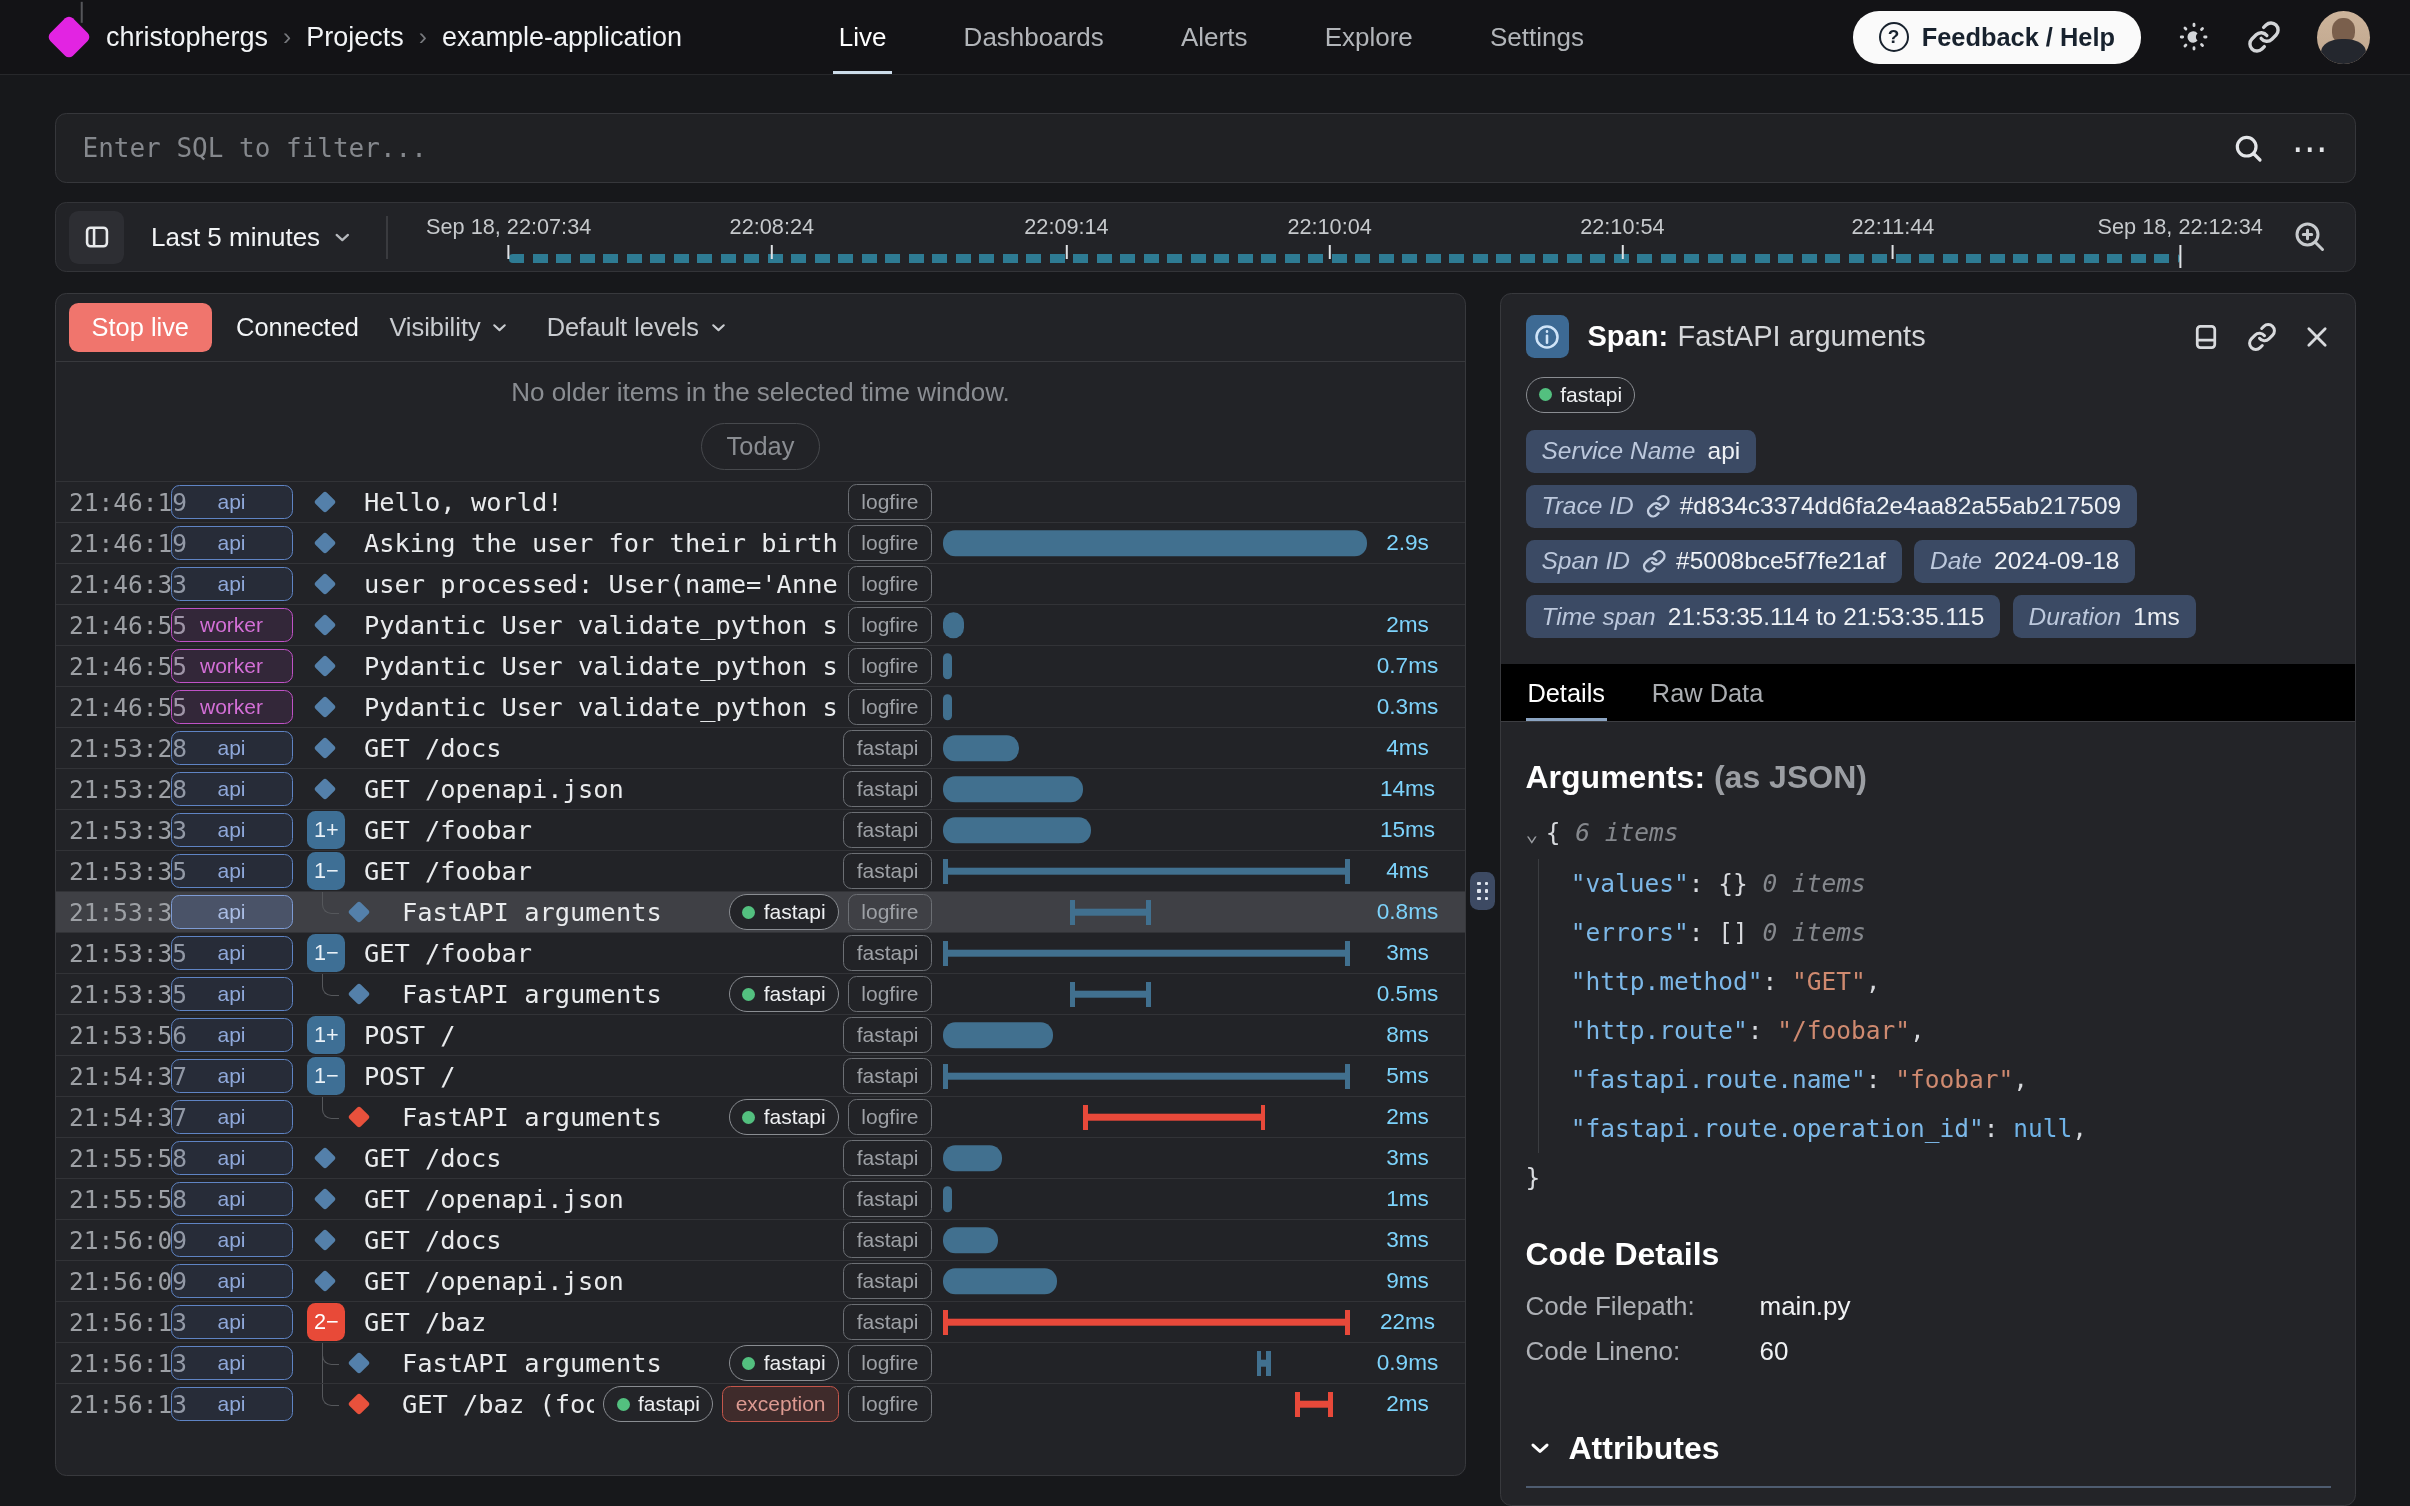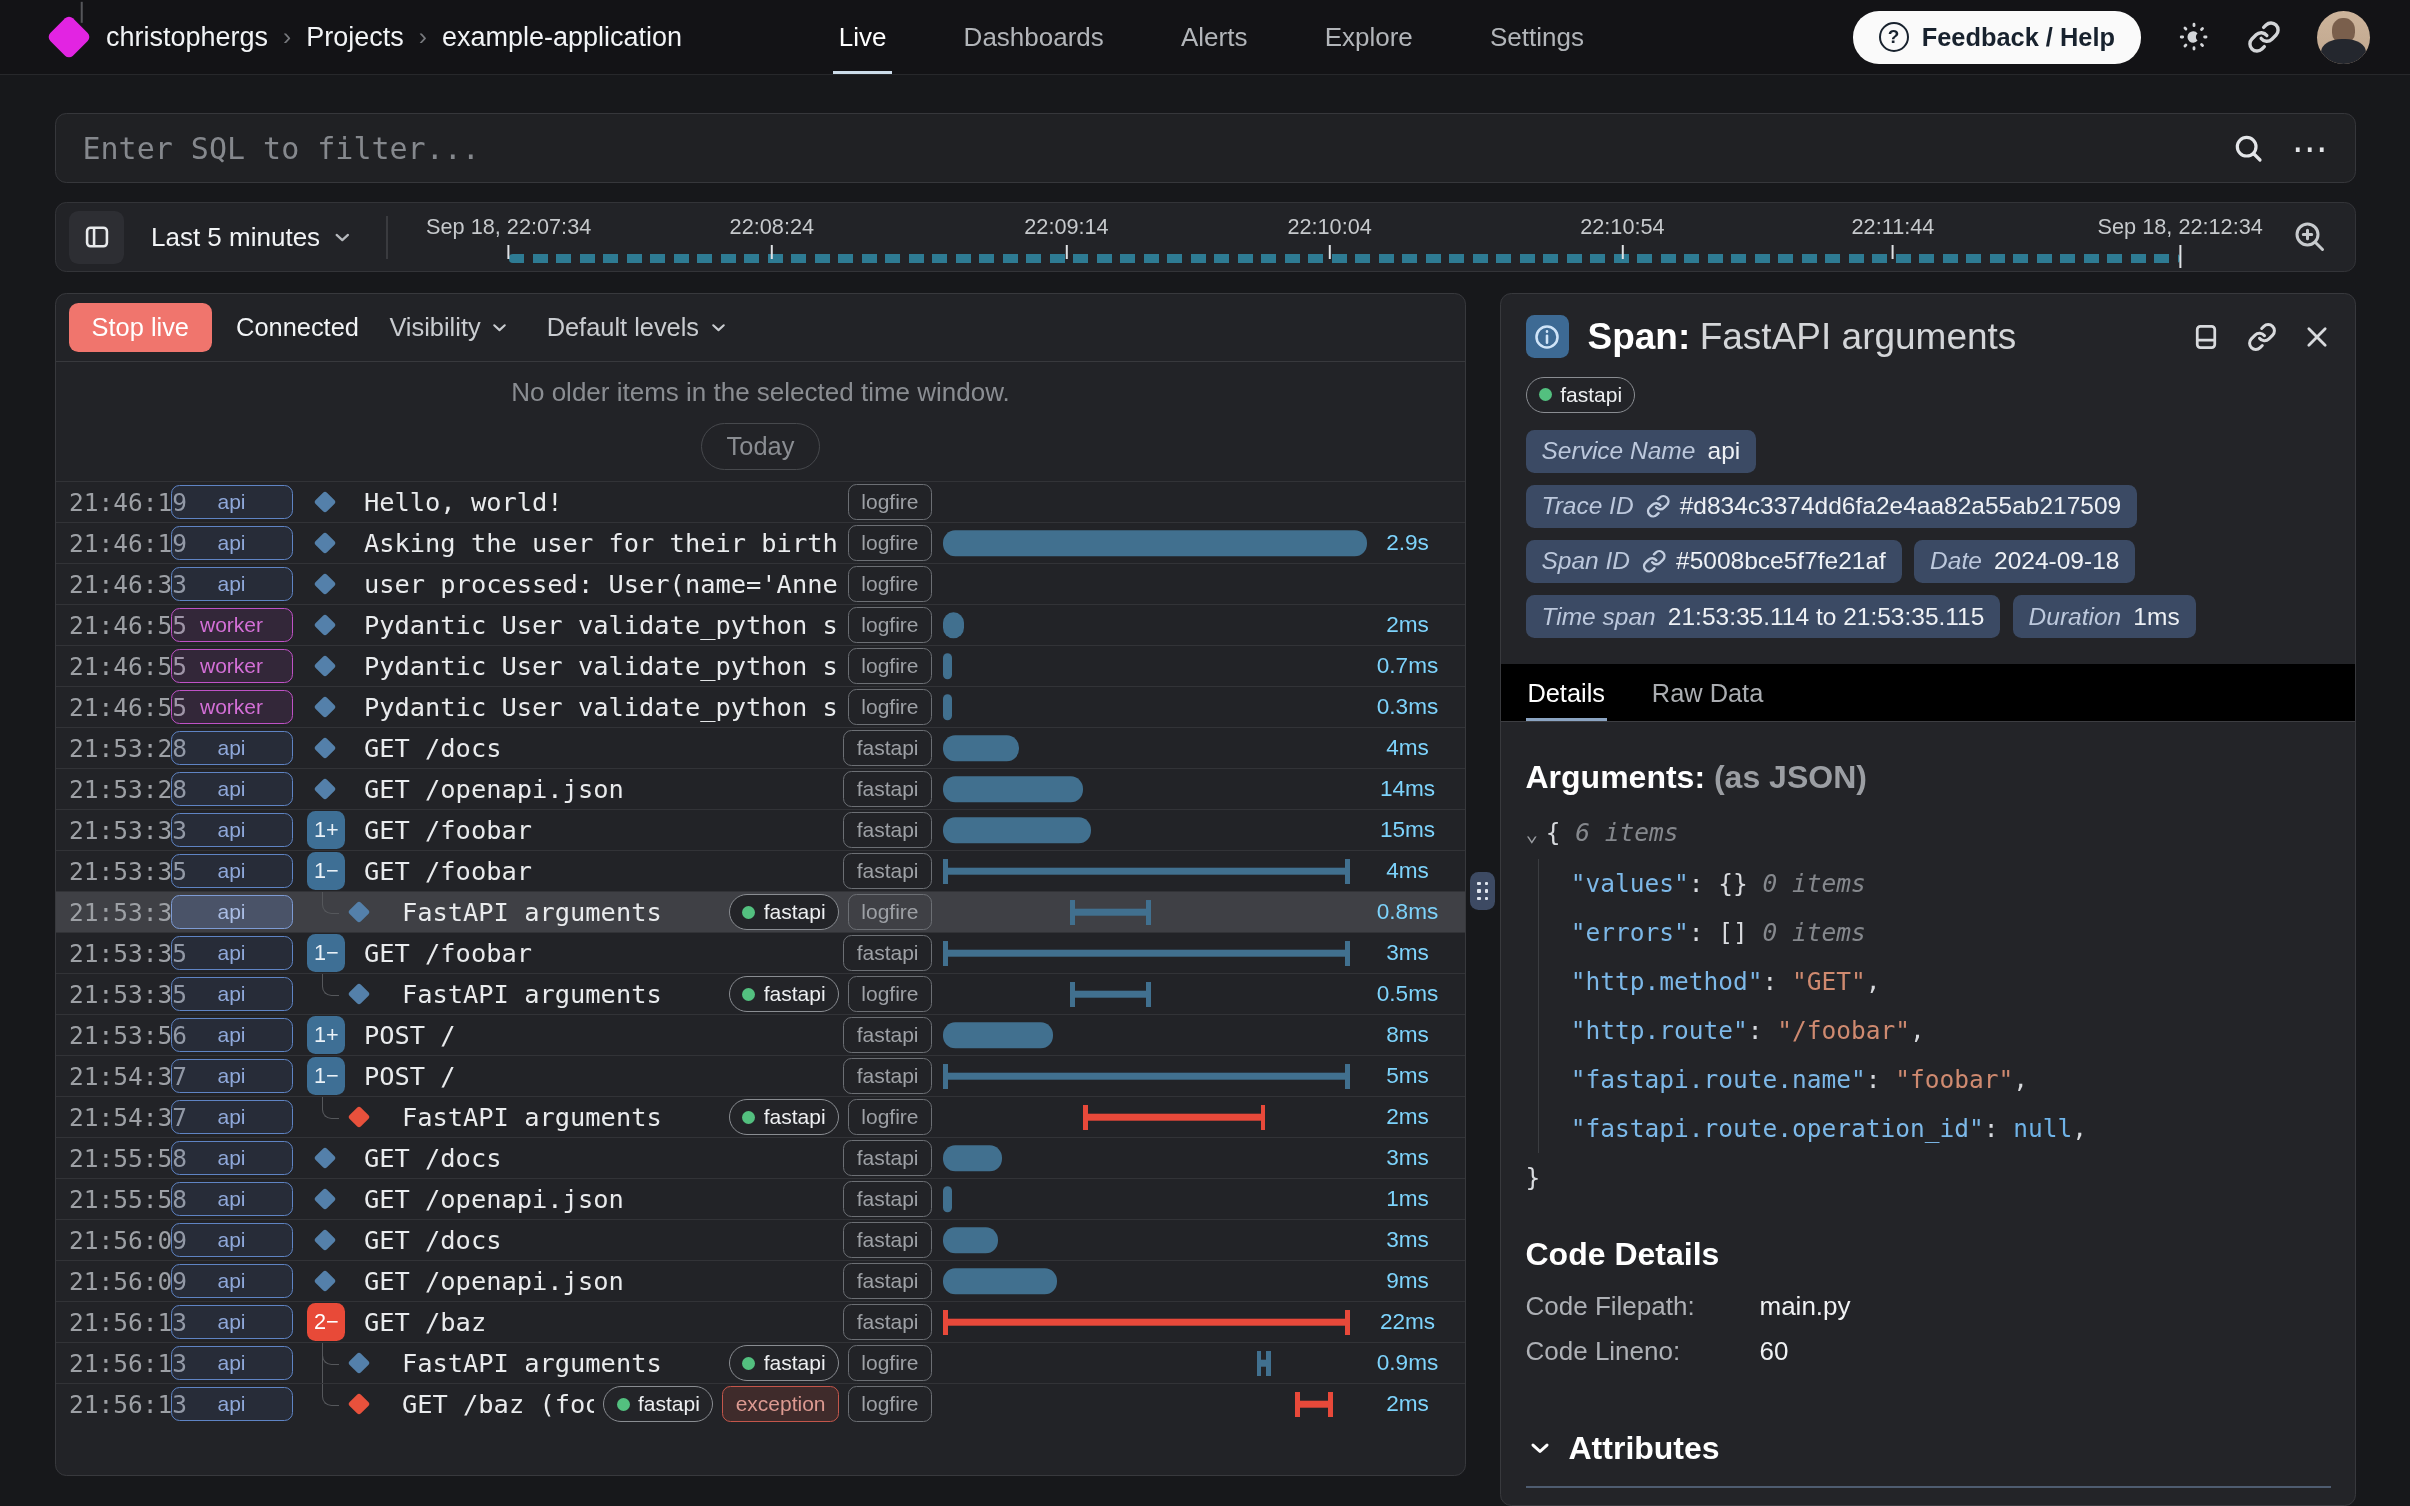--- a/index.html
+++ b/index.html
@@ -38,21 +38,21 @@
     background:linear-gradient(180deg,#cdb49b,#bfa68d); }
   .avatar::before { content:''; position:absolute; left:15px; top:7.5px; width:22.6px; height:24.5px;
     border-radius:48% 48% 42% 42%; background:#7a5f4c; }
   .avatar::after { content:''; position:absolute; left:3.8px; top:28px; width:45px; height:28px;
     border-radius:46% 46% 0 0; background:#24272e; }
 
   
   .sql-bar { margin:38px 55px 0; height:70px; background:#202124; border:1.9px solid #36373b;
     border-radius:11.3px; display:flex; align-items:center; padding:0 24.5px; }
   .sql-bar input { flex:1; background:transparent; border:none; outline:none;
-    font-family:"DejaVu Sans Mono",monospace; font-size:30px; color:#f97316; }
+    font-family:"DejaVu Sans Mono",monospace; font-size:26px; color:#f97316; }
   .sql-bar input::placeholder { color:#85888d; }
   .sql-icons { display:flex; align-items:center; gap:28px; color:#e4e6e9; }
 
   
   .timebar { margin:19px 55px 0; height:70px; background:#222327; border:0.9px solid #333438;
     border-radius:11.3px; display:flex; align-items:center; padding:0 13px; }
   .panelbtn { width:55px; height:53px; border-radius:9.4px; background:#2d2e33; border:none;
     display:flex; align-items:center; justify-content:center; color:#e8eaec; cursor:pointer; }
   .range { display:flex; align-items:center; gap:11.3px; background:none; border:none;
     color:#f2f4f6; font-size:26px; font-family:inherit; margin-left:21px; cursor:pointer;justify-content:flex-end; }
@@ -137,21 +137,21 @@
     justify-content:center; cursor:col-resize; }
   .grip { display:grid; grid-template-columns:repeat(2,3.8px); grid-auto-rows:3.8px; gap:3.8px; }
   .grip i { background:#dfe5ee; border-radius:0.9px; }
 
   
   .detail-panel { flex:1; height:1213px; background:#232428; border:0.9px solid #38393d;
     border-radius:11.3px; overflow:hidden; display:flex; flex-direction:column; }
   .dp-head { display:flex; align-items:center; padding:21px 24.5px 5.6px; }
   .info-ic { width:43px; height:43px; flex:none; border-radius:8.5px; background:#3d6a94;
     display:flex; align-items:center; justify-content:center; color:#cfe4f8; }
-  .dp-title { font-size:37px; margin-left:19px; color:#d4d6d9; }
+  .dp-title { font-size:29px; margin-left:19px; color:#d4d6d9; }
   .dp-title b { color:#fff; font-weight:700; margin-right:9.4px; }
   .dp-actions { margin-left:auto; display:flex; align-items:center; gap:26px; color:#d8dadd; }
   .dp-actions > * { cursor:pointer; display:flex; }
   .dp-tagline { padding:13px 24.5px 0; }
   .chips { display:flex; flex-wrap:wrap; gap:12.2px; padding:17px 24.5px 0; }
   .chip { background:#3b4a64; border-radius:8.5px; height:43px; display:inline-flex;
     align-items:center; padding:0 16px; font-size:24.5px; }
   .chip .cl { font-style:italic; color:#bcc8dc; margin-right:12.2px; }
   .chip .cv { color:#eef1f5; }
   .chip svg { margin-right:9.4px; color:#c3cee0; }

